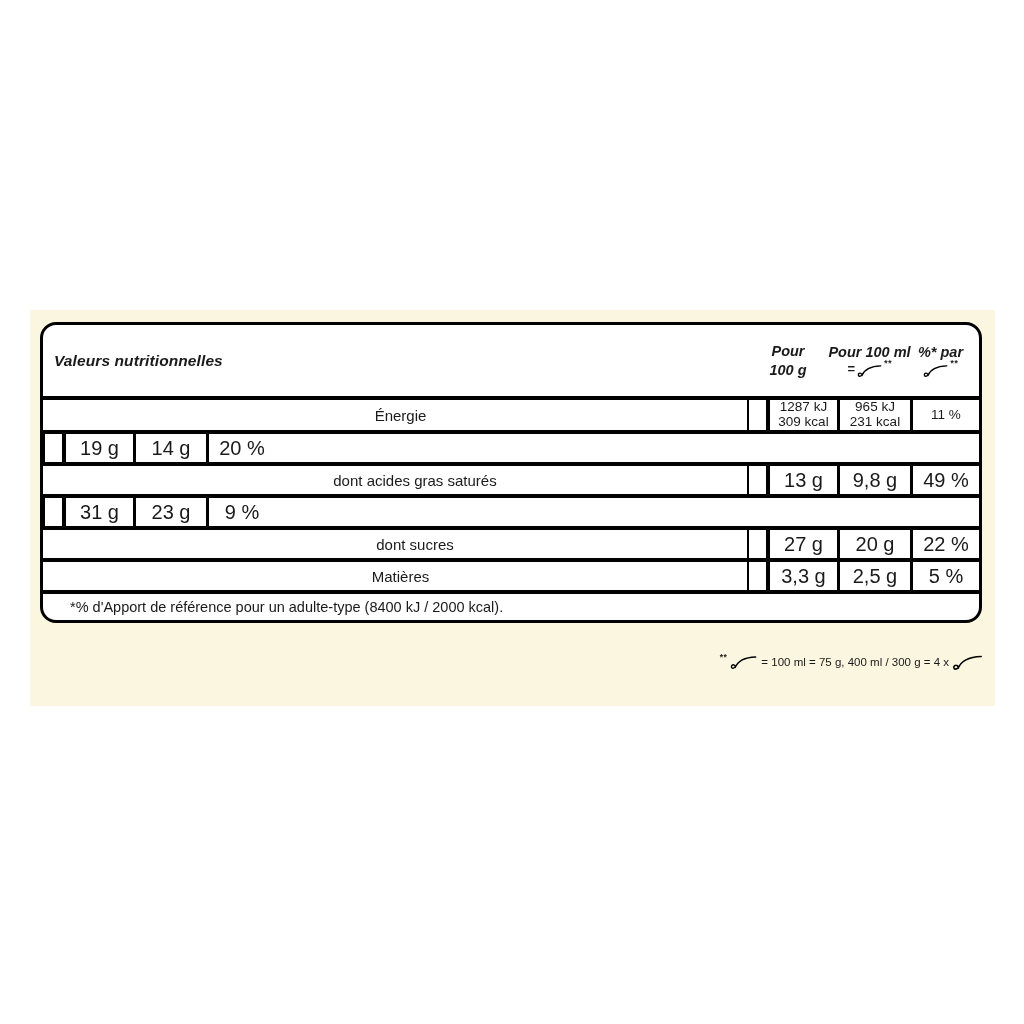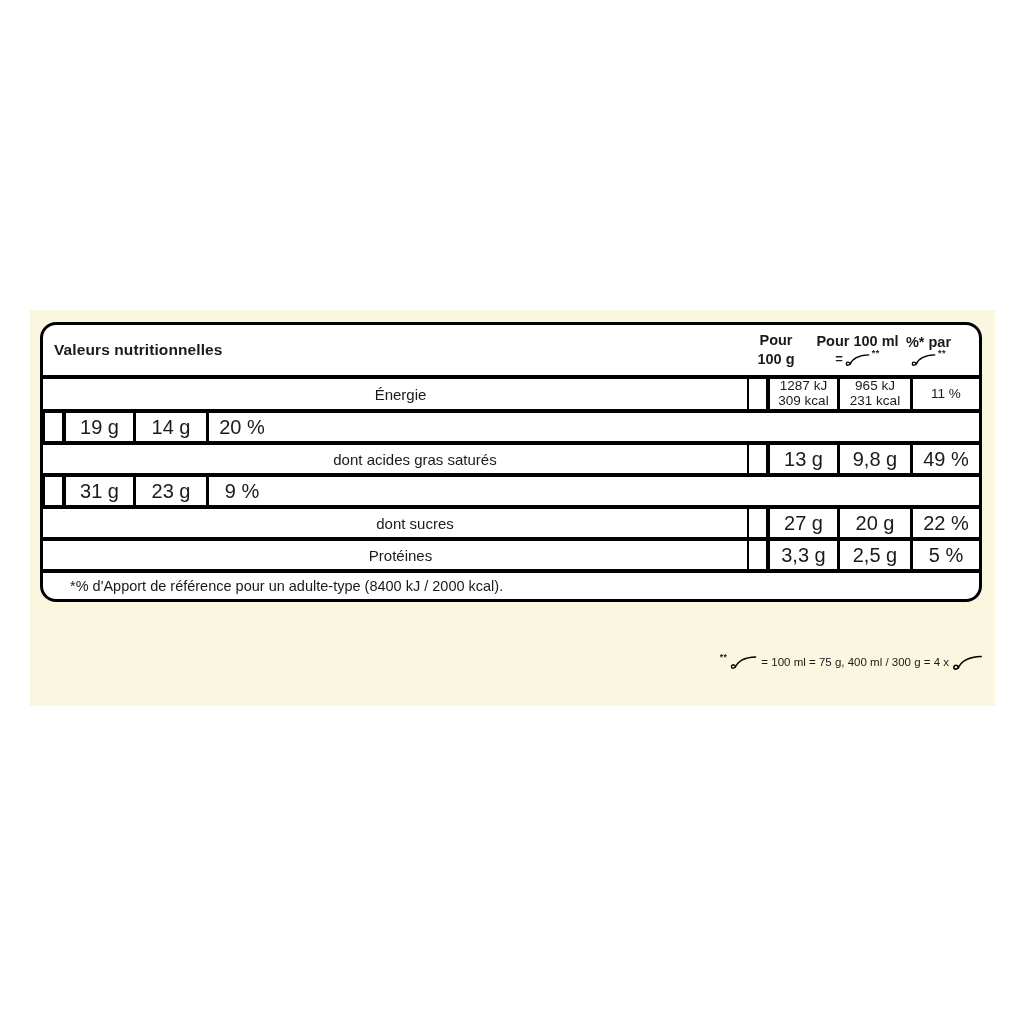--- a/index.html
+++ b/index.html
@@ -16,32 +16,32 @@
   }
   .nutri-table {
     position:absolute; left:40px; top:322px; width:942px;
     box-sizing:border-box;
     background:#ffffff;
     border:3px solid #000;
     border-radius:16px;
     overflow:hidden;
   }
   
-  .hdr { display:flex; height:50px; }
+  .hdr { display:flex; height:71px;font-style:italic; }
   .hdr-title {
     flex:1; display:flex; align-items:center; padding-left:11px;
     font-weight:bold; font-size:15.5px; letter-spacing:0.1px;
   }
   .hdr-col {
     display:flex; flex-direction:column; justify-content:center; align-items:center;
     font-weight:bold; font-size:14.5px; line-height:1.3; white-space:nowrap;
   }
   .hc1 { width:90px; }
   .hc2 { width:73px; }
-  .hc3 { width:69px; padding-right:16px; }
+  .hc3 { width:69px; padding-right:4px; }
   .hdr-line2 { display:flex; align-items:center; gap:1px; }
   .ast { font-size:9px; font-weight:bold; position:relative; top:-6px; letter-spacing:0.5px; }
   .eq { font-size:13px; font-weight:bold; margin-right:1px; }
   svg.bowl { display:block; }
   
   .row { display:flex; border-top:4px solid #000; min-height:28px; }
   .row.two-line { min-height:30px; }
   .c-label {
     flex:1; display:flex; align-items:center; padding-left:11px;
     font-size:15px;
@@ -180,21 +180,21 @@
     <div class="c-val c-v2">
           <div>20 g</div>
         </div>
     <div class="c-val c-v3">
           <div>22 %</div>
         </div>
   </div>
 
   <div class="row">
     <div class="c-label">
-      <span>Protéines</span>
+      <span>Matières</span>
     </div>
     <div class="c-gap"></div>
     <div class="c-val c-v1">
           <div>3,3 g</div>
         </div>
     <div class="c-val c-v2">
           <div>2,5 g</div>
         </div>
     <div class="c-val c-v3">
           <div>5 %</div>

